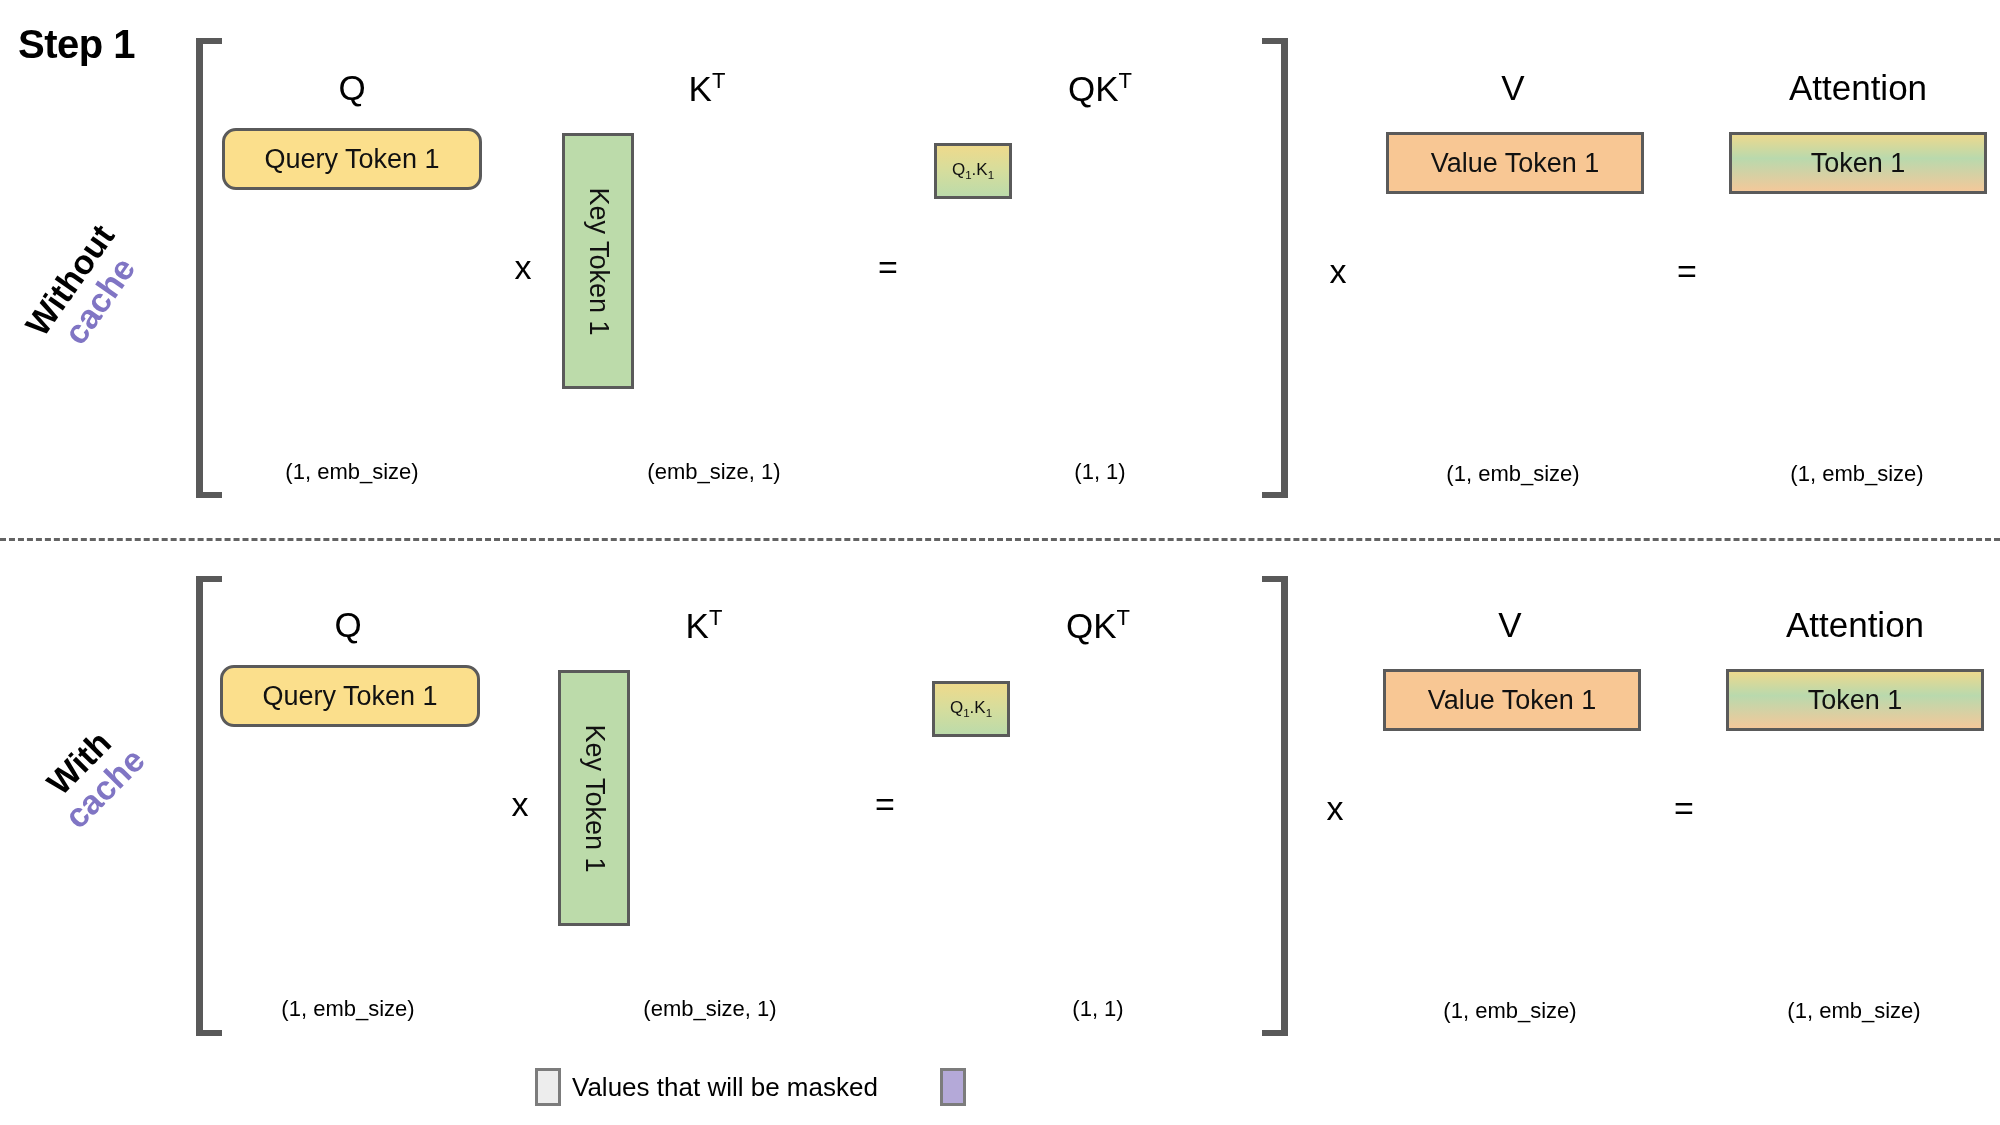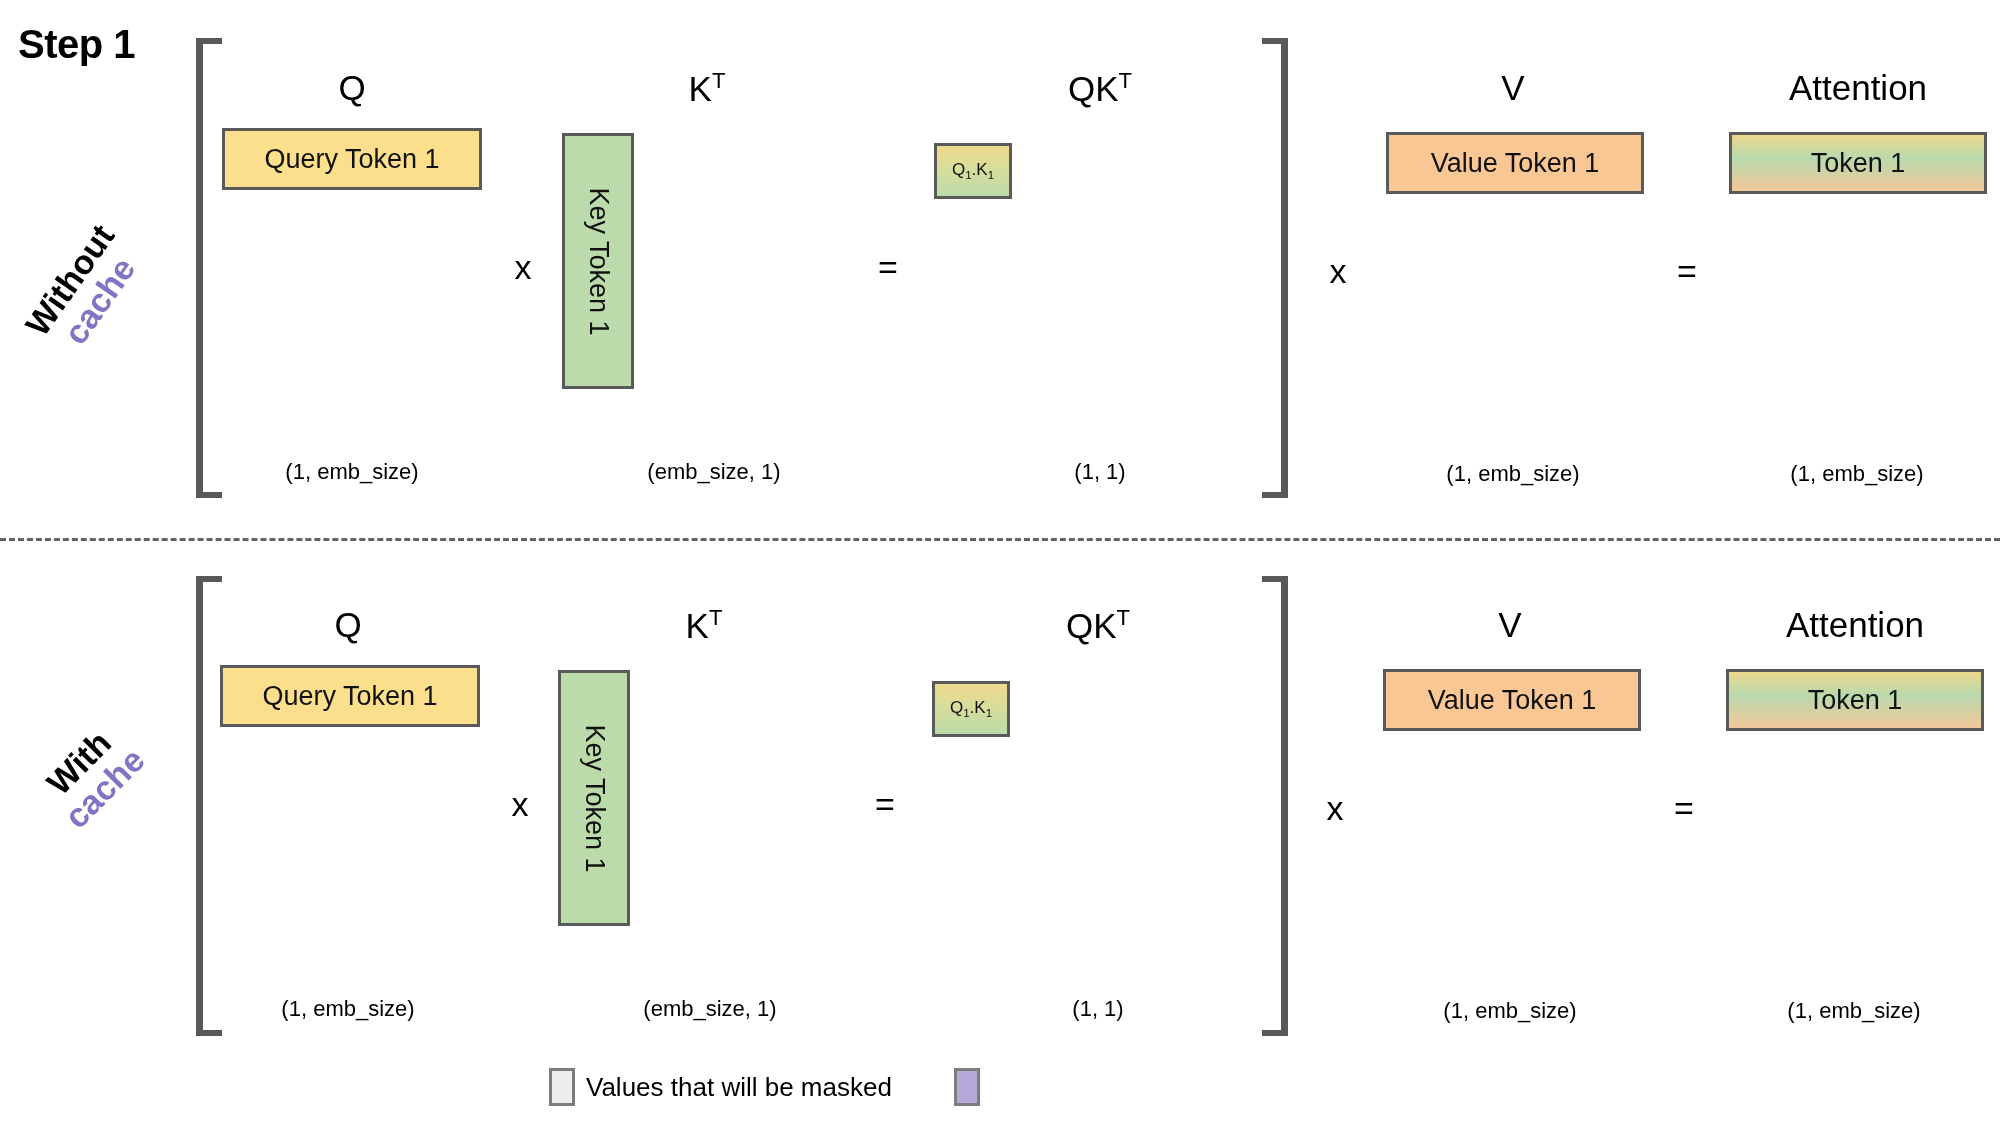--- a/index.html
+++ b/index.html
@@ -86,21 +86,21 @@
   .mbox {
     position: absolute;
     box-sizing: border-box;
     border: 3px solid #5a5a5a;
     display: flex;
     align-items: center;
     justify-content: center;
     font-size: 27px;
     color: #111;
   }
-  .mbox.yellow { background: #fbdf8c; }
+  .mbox.yellow { background: #fbdf8c; border-radius: 14px; }
   .mbox.green  { background: #bcdbaa; }
   .mbox.orange { background: #f8c794; }
   .mbox.grad-qk {
     background: linear-gradient(180deg, #eeda8c 0%, #d8dd9b 45%, #bcdbaa 100%);
     font-size: 17px;
   }
   .mbox.grad-att {
     background: linear-gradient(180deg, #ecd98e 0%, #b9d9ad 42%, #f3c89a 100%);
   }
   .mbox .vtext {
@@ -133,21 +133,21 @@
     left: 0px;
     top: 538px;
     width: 2000px;
     height: 0;
     border-top: 3px dashed #636363;
   }
 
   
   #legend {
     position: absolute;
-    left: 549px;
+    left: 535px;
     top: 1068px;
     display: flex;
     align-items: center;
     gap: 14px;
     font-size: 26px;
     color: #000;
   }
   #legend .lg-item { display: flex; align-items: center; gap: 11px; }
   #legend .lg-item + .lg-item { margin-left: 48px; }
   .swatch {

